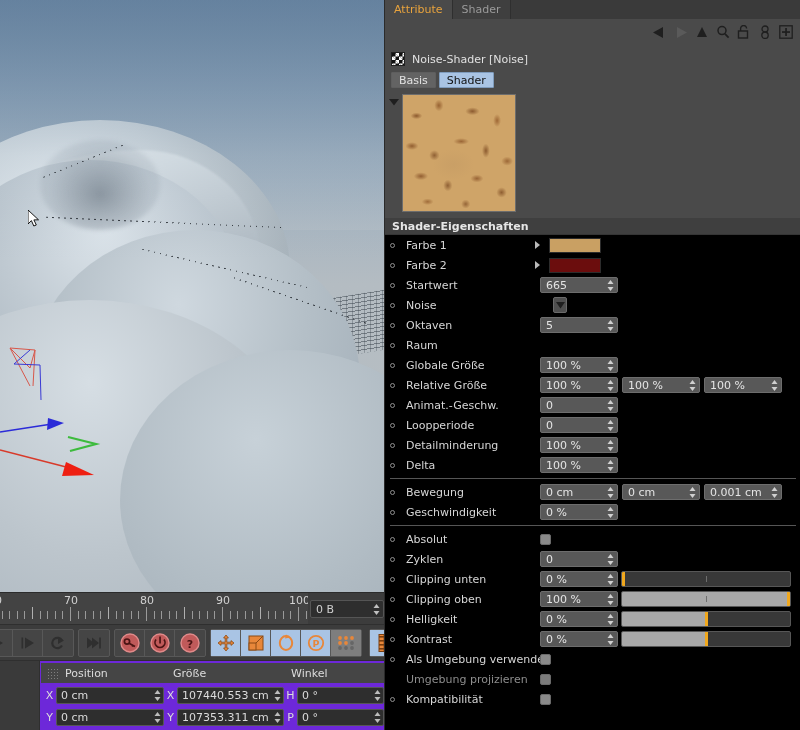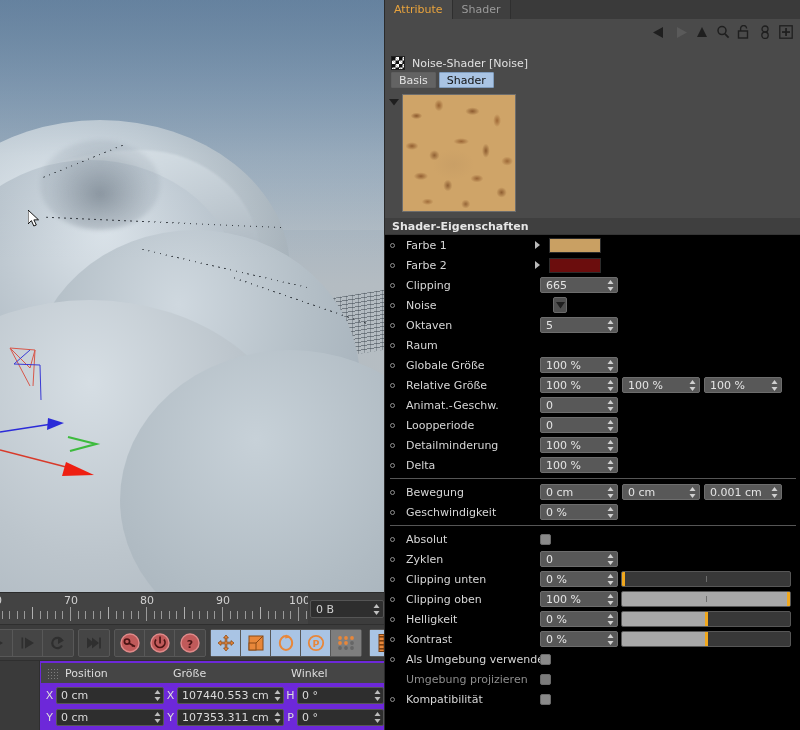--- a/index.html
+++ b/index.html
@@ -149,21 +149,21 @@
   .tab.unsel { background:#3f3f3f; color:#9a9a9a; }
 
   #menubar { position:absolute; left:0; top:19px; width:416px; height:26px;
              background:#4a4a4a; border-bottom:1px solid #3a3a3a;
              display:flex; align-items:center; }
   .mitem { font-size:11px; color:#d3d3d3; margin-right:16px; }
   #menuicons { position:absolute; right:4px; top:19px; height:26px; display:flex; align-items:center; }
   .micon { width:21px; height:22px; display:flex; align-items:center; justify-content:center; }
 
   #objhdr { position:absolute; left:0; top:48px; width:416px; height:22px;
-            display:flex; align-items:flex-end; padding-left:6px; }
+            display:flex; align-items:center; padding-left:6px; }
   .checkerico { width:14px; height:14px; margin-right:7px;
       background:
         linear-gradient(45deg,#fff 25%,transparent 25%,transparent 75%,#fff 75%),
         linear-gradient(45deg,#fff 25%,#111 25%,#111 75%,#fff 75%);
       background-size: 7px 7px; background-position: 0 0, 3.5px 3.5px;
       border:1px solid #222; }
   #objname { font-size:11px; color:#e0e0e0; }
 
   #subtabs { position:absolute; left:0; top:72px; width:416px; height:18px; display:flex; padding-left:6px; }
   .stab { height:16px; padding:0 7px; display:flex; align-items:center; font-size:11px;
@@ -627,21 +627,21 @@
         <span class="plabel">Farbe 2</span>
         <span class="dots"></span>
         <div class="ctrlzone" style="left:150px;">
           <span class="tri"></span>
           <div class="swatch" style="width:52px; margin-left:9px; background:#6b0d0d;"></div>
         </div>
       </div>
 
       <div class="prow">
         <span class="dot"></span>
-        <span class="plabel">Clipping</span>
+        <span class="plabel">Startwert</span>
         <span class="dots"></span>
         <div class="ctrlzone">
           <div class="numfield" style="width:78px;">
             <span>665</span>
             <svg class="spin" width="7" height="13" viewBox="0 0 7 13">
               <polygon points="3.5,1 6.5,5 0.5,5" fill="#d0d0d0"></polygon>
                 <polygon points="3.5,12 6.5,8 0.5,8" fill="#d0d0d0"></polygon>
             </svg>
           </div>
         </div>

